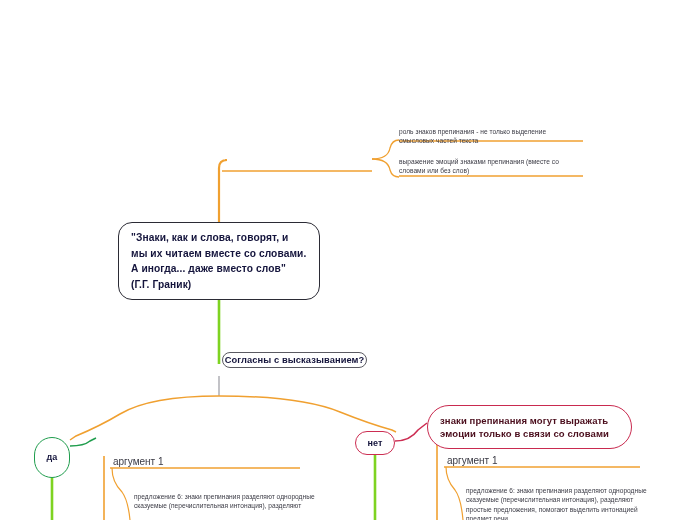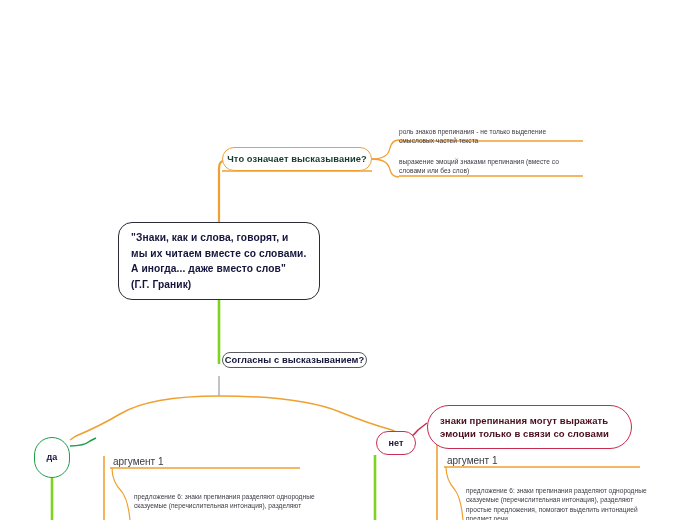--- a/index.html
+++ b/index.html
@@ -103,21 +103,20 @@
     border: 1.6px solid #1f9d4d;
     justify-content: center;
   }
   #no-node {
     left: 355px;
     top: 431px;
     width: 40px;
     height: 24px;
     border: 1.6px solid #cc2d52;
     justify-content: center;
-    margin-left: 21px;
   }
   #yes-node .node-text, #no-node .node-text {
     font-size: 9px;
     color: #14143c;
   }
 
   
   #yes-thesis-node {
     left: 96px;
     top: 420px;
@@ -209,23 +208,20 @@
     <path d="M 446 467 Q 446 480 455 490 Q 461 498 463 520" stroke="#f0a030" stroke-width="1.2" fill="none"></path>
   </svg>
 
   <div class="node" id="central-node">
     <div class="node-text">"Знаки, как и слова, говорят, и
 мы их читаем вместе со словами.
 А иногда... даже вместо слов"
 (Г.Г. Граник)</div>
   </div>
 
-  <div class="node rounded" id="question-node">
-    <div class="node-text">Что означает высказывание?</div>
-  </div>
 
   <div class="sub-text" id="sub-text-1">роль знаков препинания - не только выделение
 смысловых частей текста</div>
   <div class="sub-text" id="sub-text-2">выражение эмоций знаками препинания (вместе со
 словами или без слов)</div>
 
   <div class="node rounded" id="agree-node">
     <div class="node-text">Согласны с высказыванием?</div>
   </div>
 

